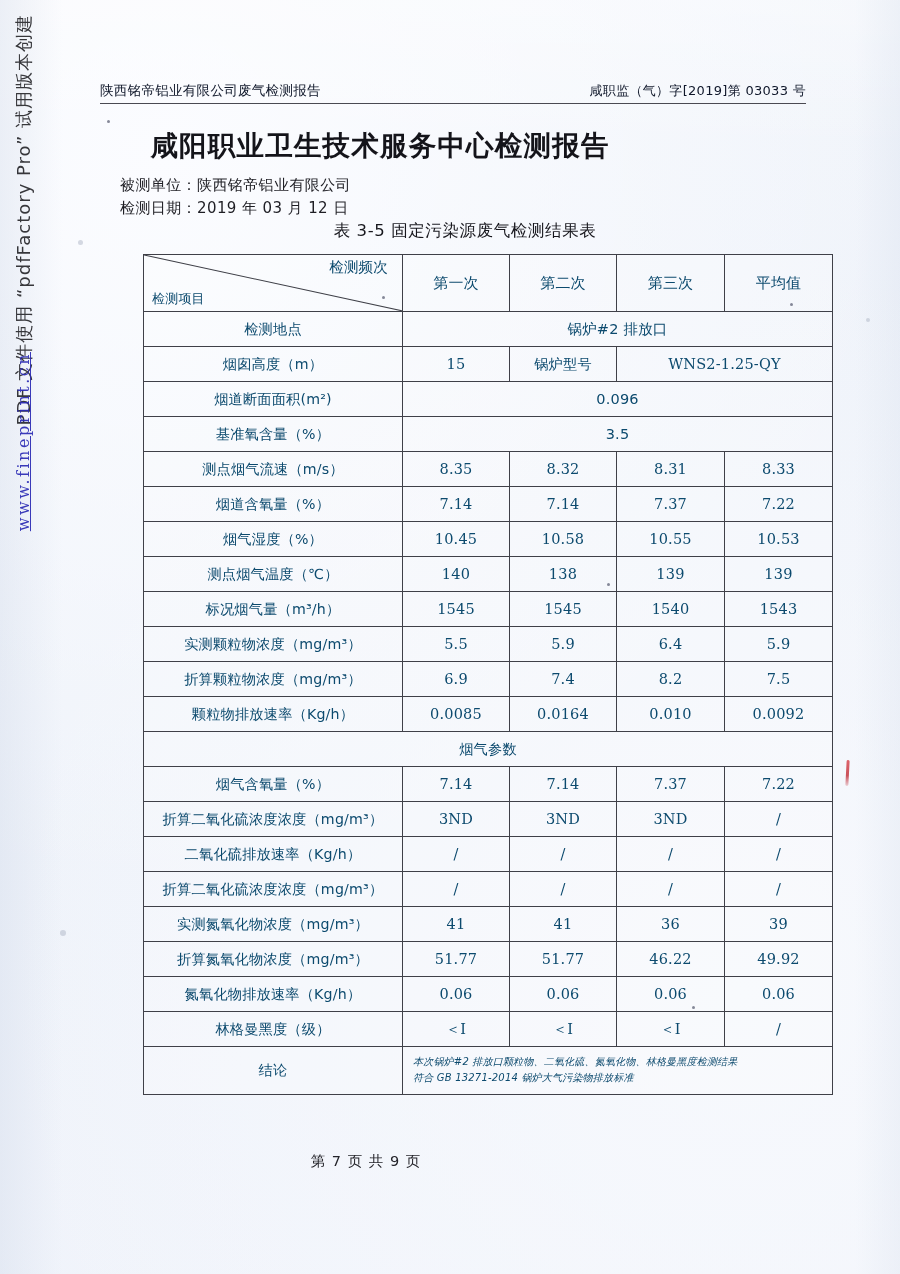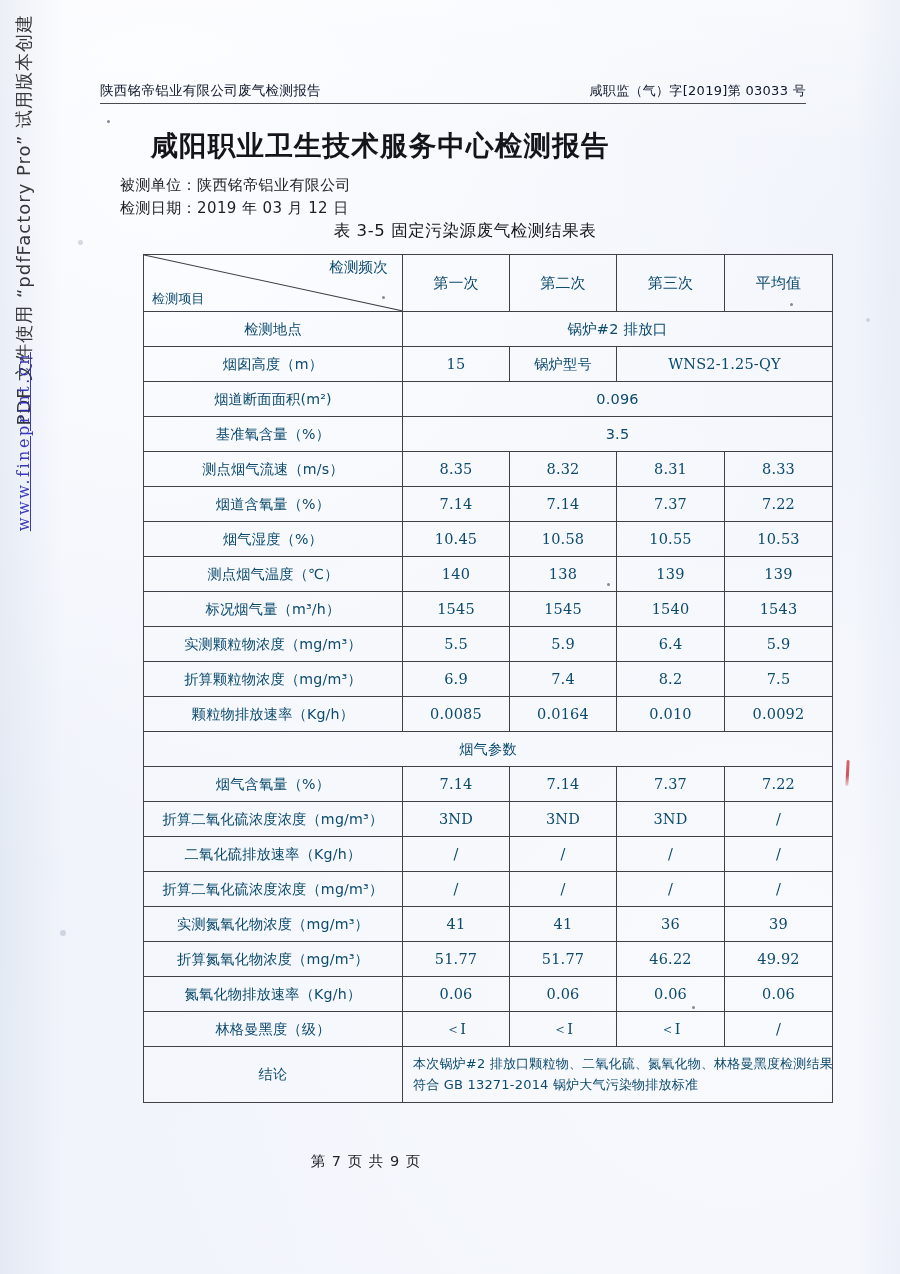--- a/index.html
+++ b/index.html
@@ -186,22 +186,23 @@
 
   .section-row td {
     height: 34px;
   }
 
   #conclusion-label { font-size: 14.5px; }
   #conclusion-text {
     text-align: left !important;
     padding: 6px 8px 7px 10px !important;
     line-height: 1.62;
-    font-size: 13px;
+    font-size: 10px;
     height: 62px;
+    font-style: italic;
   }
   #conclusion-text .cline { display: block; white-space: nowrap; }
 
   
   #page-footer {
     position: absolute;
     left: 0;
     top: 1152px;
     width: 732px;
     text-align: center;

